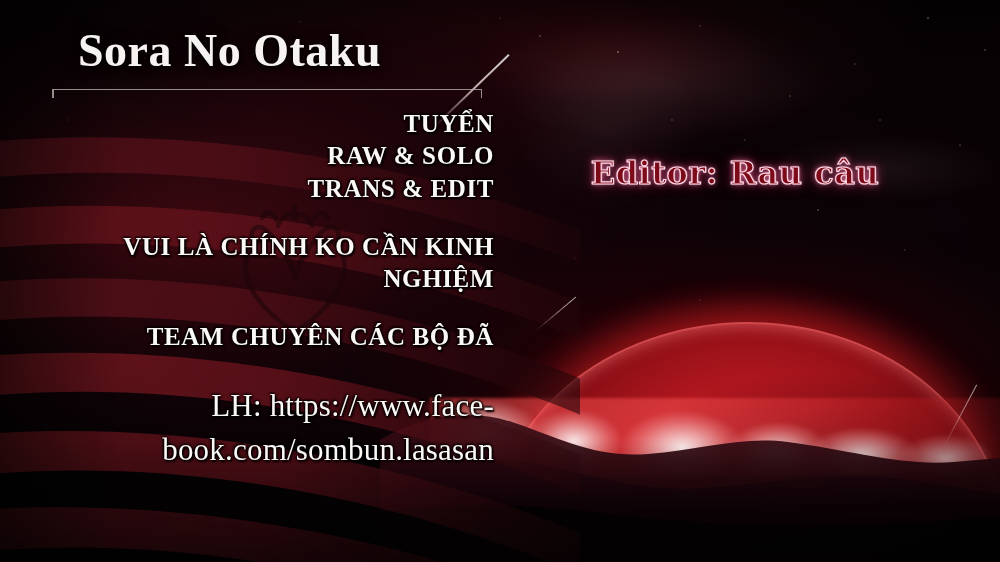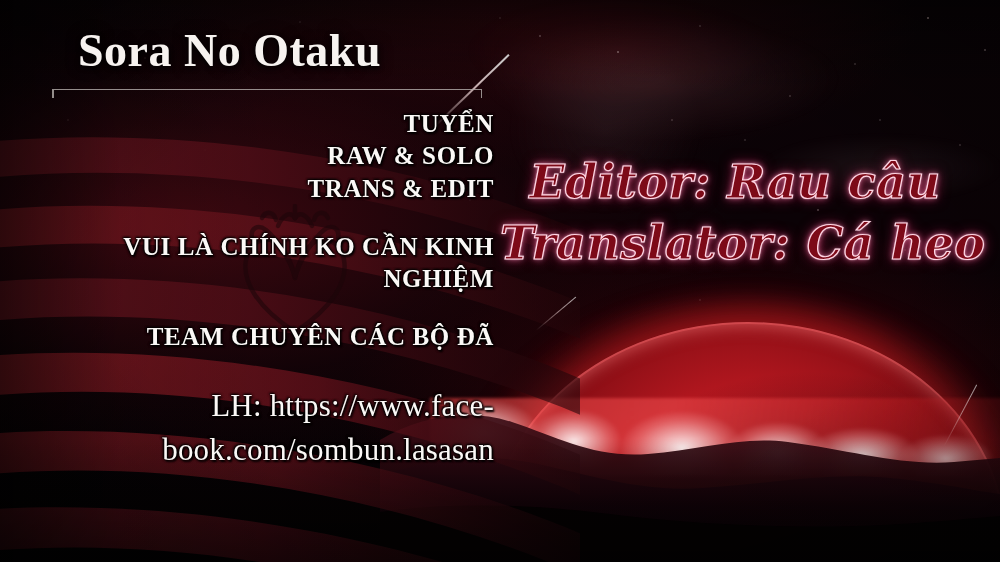--- a/index.html
+++ b/index.html
@@ -199,22 +199,21 @@
     line-height: 1.42;
     letter-spacing: 0.2px;
   }
 
   .credits {
     position: absolute;
     left: 500px; top: 152px; width: 470px;
     text-align: center;
     font-family: "DejaVu Serif", "Liberation Serif", serif;
     font-weight: bold;
-    font-style: italic;
-    font-size: 46px;
+    font-size: 32px;
     line-height: 1.33;
     letter-spacing: 0.5px;
     color: #7d0a18;
     -webkit-text-stroke: 1.2px #ffd6e4;
     text-shadow:
       0 0 2px #ffe3ee,
       0 0 6px rgba(255,120,170,0.85),
       0 0 14px rgba(255,40,110,0.55),
       2px 2px 3px rgba(0,0,0,0.7);
   }
@@ -335,16 +334,15 @@
 
     <div class="grp grp-url">
       <span class="ln">LH: https://www.face-</span>
       <span class="ln">book.com/sombun.lasasan</span>
     </div>
 
   </div>
 
   <div class="credits">
     <span class="ln">Editor: Rau câu</span>
-    <span class="ln">Translator: Cá heo</span>
   </div>
 
 </div>
 
 </body></html>

